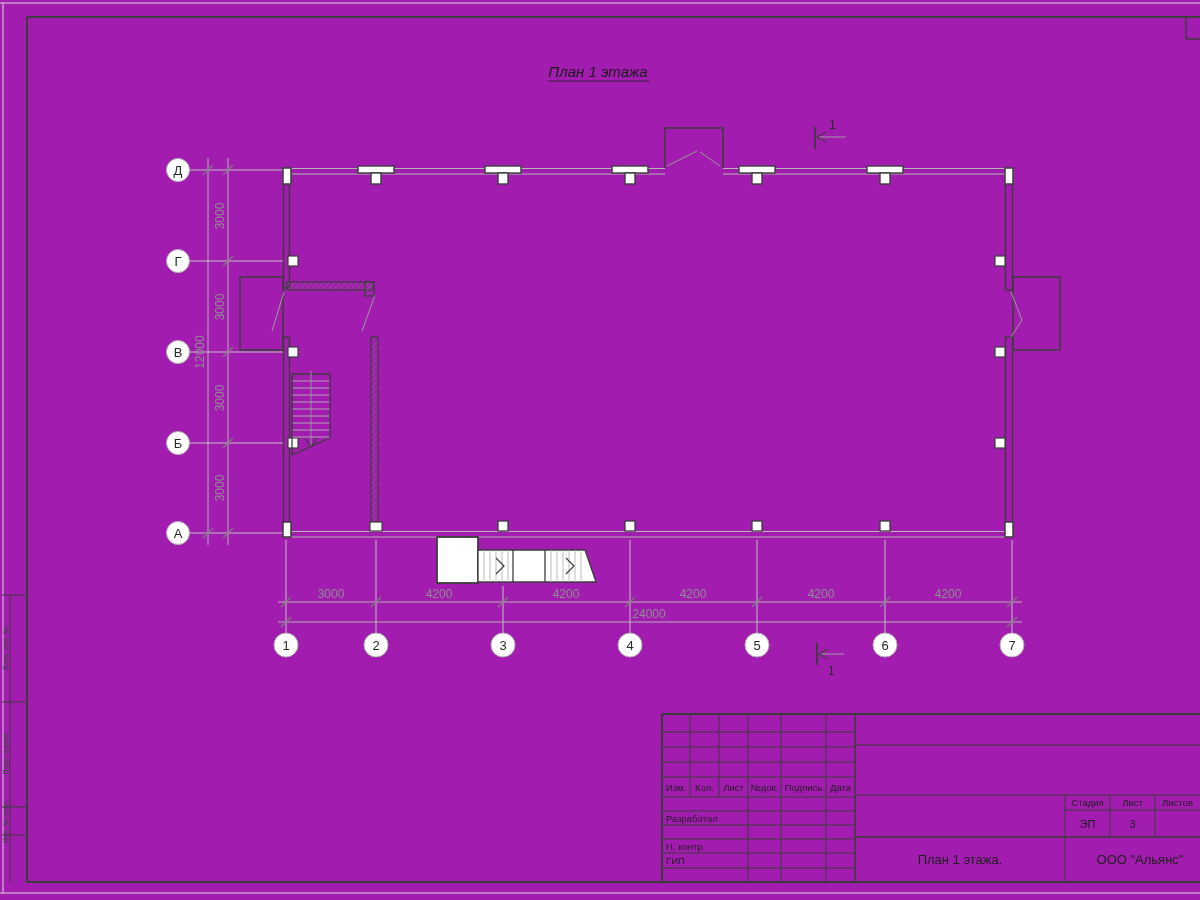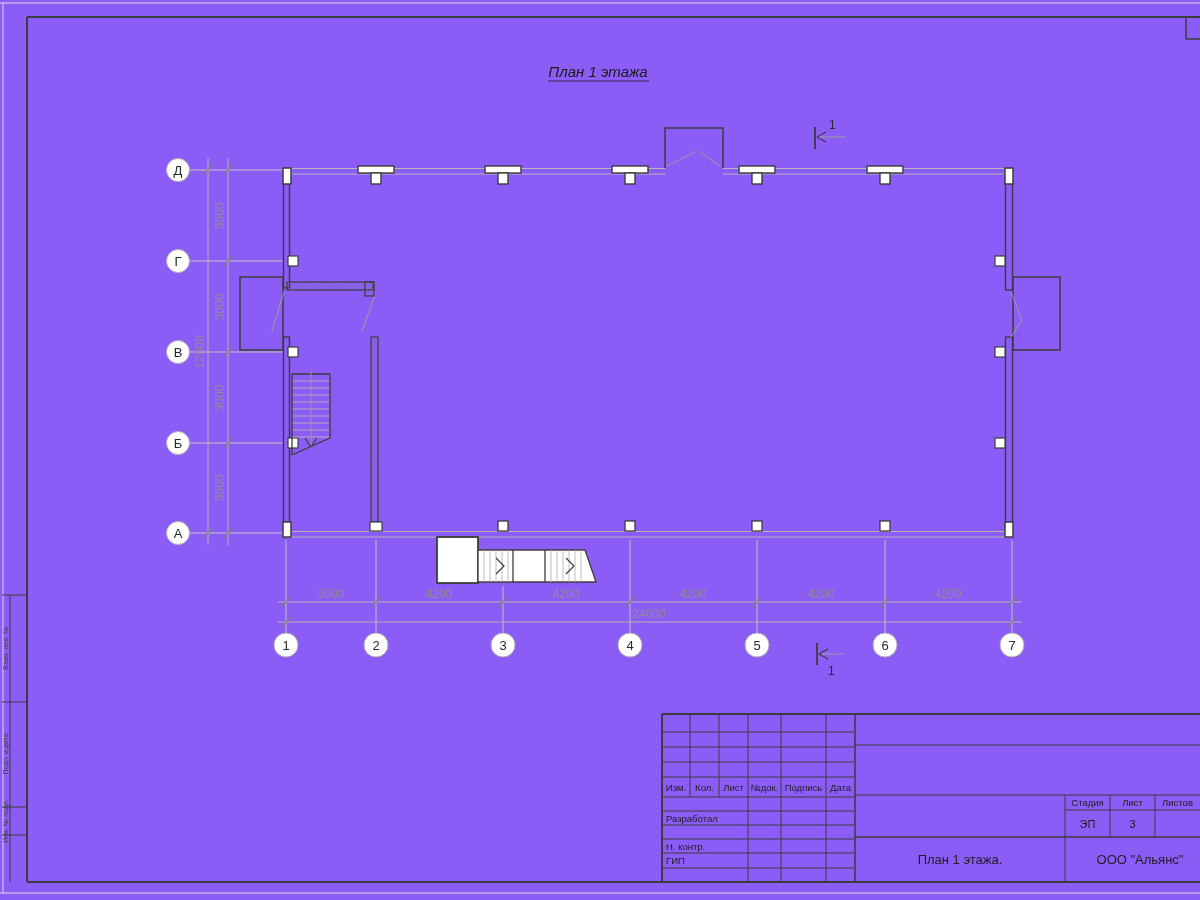--- a/index.html
+++ b/index.html
@@ -1,16 +1,16 @@
 <!DOCTYPE html>
 <html><head>
 <meta charset="utf-8">
 <style>
   html,body{margin:0;padding:0;background:#fff;}
-  #sheet{position:relative;width:1200px;height:900px;background:#8b5cf6;overflow:hidden;
+  #sheet{position:relative;width:1200px;height:900px;background:#a21caf;overflow:hidden;
          font-family:"Liberation Sans", sans-serif;}
   svg text{font-family:"Liberation Sans", sans-serif;}
   .dimtxt{fill:#8f8f8f;font-size:12px;}
   .axtxt{fill:#2a2a2a;font-size:13px;}
   .tbsmall{fill:#1f1f1f;font-size:9.5px;}
   .tbmed{fill:#1f1f1f;font-size:11px;}
   .tbbig{fill:#1f1f1f;font-size:13px;}
   .sstxt{fill:#444;font-size:7px;}
   .title{fill:#1c1c1c;font-size:15px;font-style:italic;}
   .secnum{fill:#2a2a2a;font-size:12px;}

